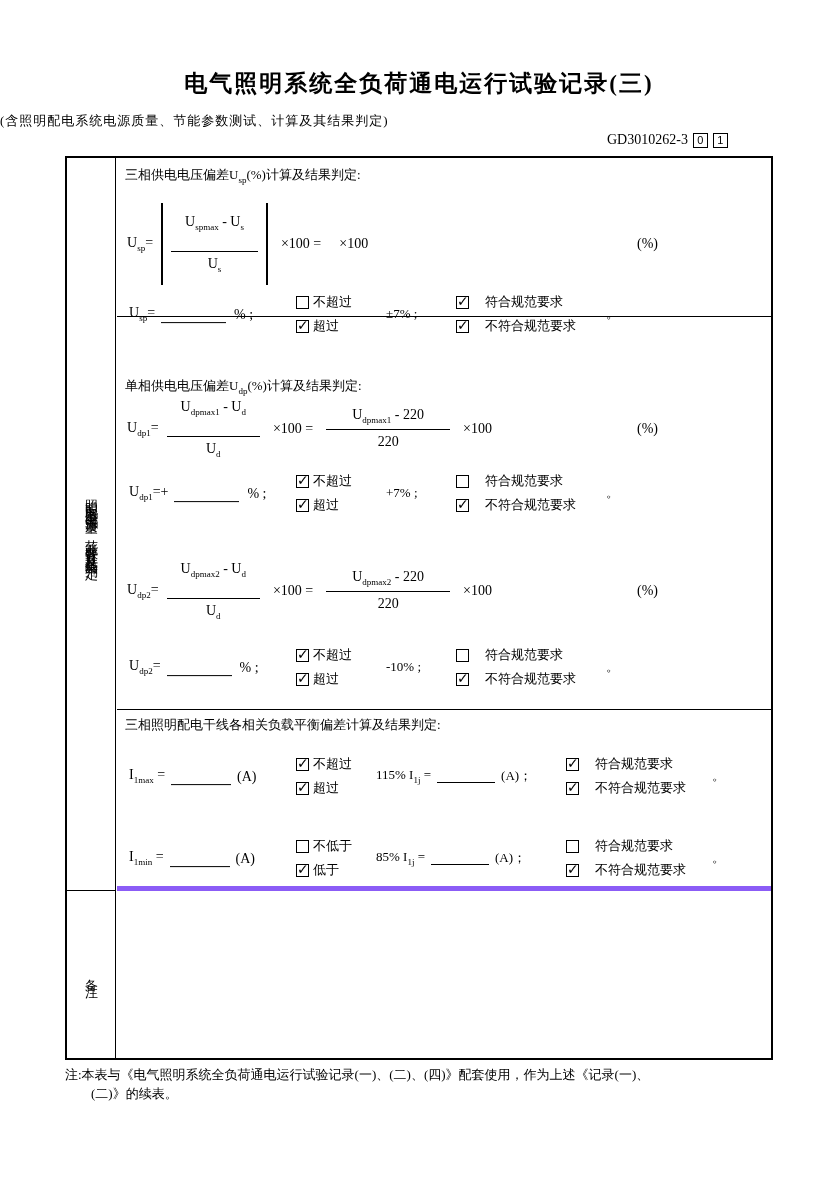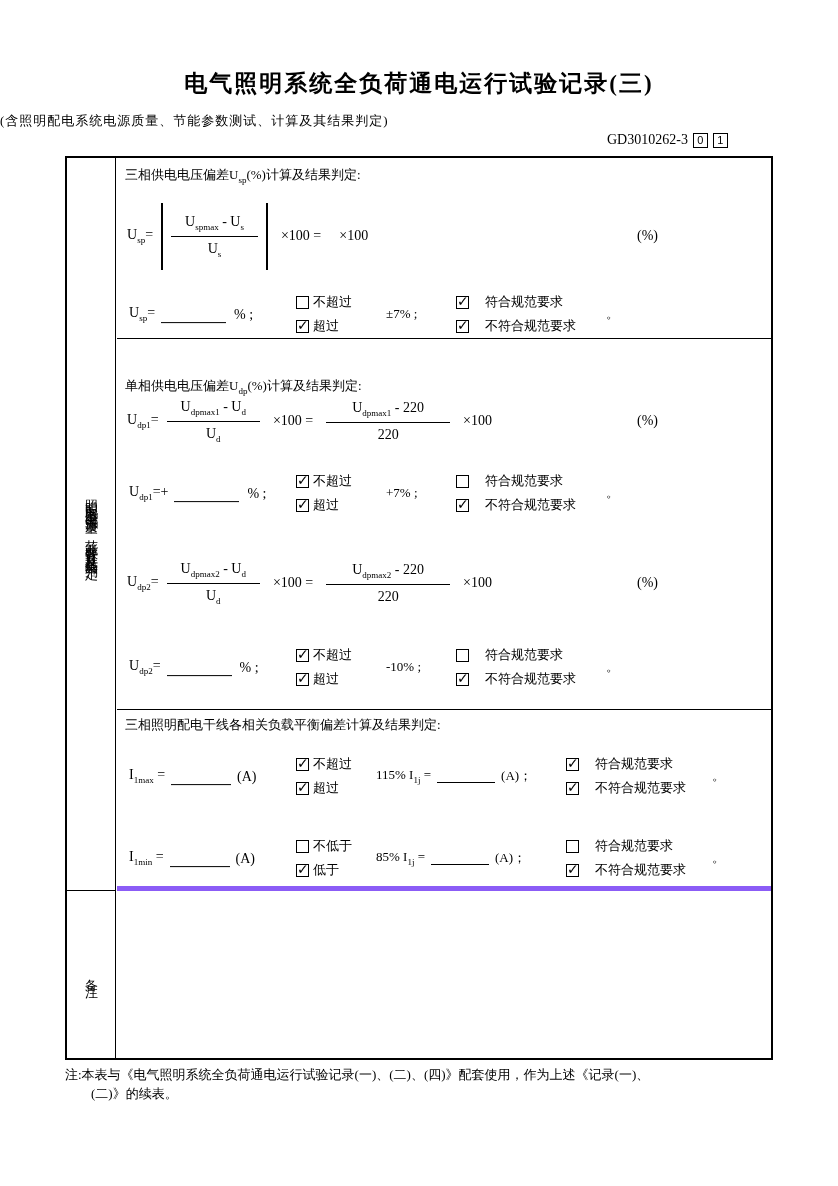--- a/index.html
+++ b/index.html
@@ -12,28 +12,28 @@
 .docbox{width:15px;height:15px;border:1px solid #000;margin-left:5px;display:flex;align-items:center;justify-content:center;font-size:11px;font-family:"Liberation Sans",sans-serif}
 .table{top:156px;left:65px;width:708px;height:904px;border:2px solid #000}
 .sidecol{position:absolute;left:0;top:0;width:49px;height:100%;border-right:1px solid #000}
 .side-main{position:absolute;left:0;top:0;width:100%;height:733px;border-bottom:1px solid #000;display:flex;align-items:center;justify-content:center}
 .side-remark{position:absolute;left:0;top:733px;width:100%;bottom:0;display:flex;align-items:center;justify-content:center}
 .vtext{writing-mode:vertical-rl;font-size:13px;letter-spacing:2.5px}
 .vtext.remark{letter-spacing:6px}
 .tbody{position:absolute;left:50px;top:0;right:0;height:100%}
 .sec{position:absolute;left:0;width:100%}
 .sec-h{position:absolute;left:8px;font-size:13px;white-space:nowrap}
-.sec1{top:0;height:181px;border-bottom:1px solid #000}
+.sec1{top:0;height:159px;border-bottom:1px solid #000}
 .sec2{top:195px;height:357px;border-bottom:1px solid #000}
 .sec3{top:552px;height:181px;border-bottom:5px solid #8b5cf6}
 .secR{top:733px;bottom:0}
 .frow{position:absolute;left:0;width:100%;display:flex;align-items:center;padding-left:10px;font-size:14px}
 .flbl{margin-right:4px;white-space:nowrap}
 .frac{display:inline-flex;flex-direction:column;align-items:center;text-align:center;margin:0 4px;white-space:nowrap}
-.frac .num{border-bottom:1px solid #000;padding:2px 14px 4px}
+.frac .num{border-bottom:1px solid #000;padding:2px 14px 19px}
 .frac .den{padding:4px 2px 2px}
 .frac.wide .num{padding:2px 26px 4px}
 .absbar{display:inline-flex;align-items:center;border-left:2px solid #000;border-right:2px solid #000;padding:9px 4px;margin:0 4px}
 .op{margin:0 9px;white-space:nowrap}
 .funit{position:absolute;left:520px;top:50%;transform:translateY(-50%)}
 sub{font-size:9px;line-height:1}
 .rrow{position:absolute;left:0;width:100%;height:56px;font-size:13px}
 .r4row{position:absolute;left:0;width:100%;height:60px;font-size:13px}
 .rl{position:absolute;left:12px;top:50%;transform:translateY(-50%);display:flex;align-items:flex-end;white-space:nowrap;font-size:14px}
 .rmid{position:absolute;left:259px;top:50%;transform:translateY(-50%);display:flex;align-items:flex-start;white-space:nowrap;font-size:13px}

